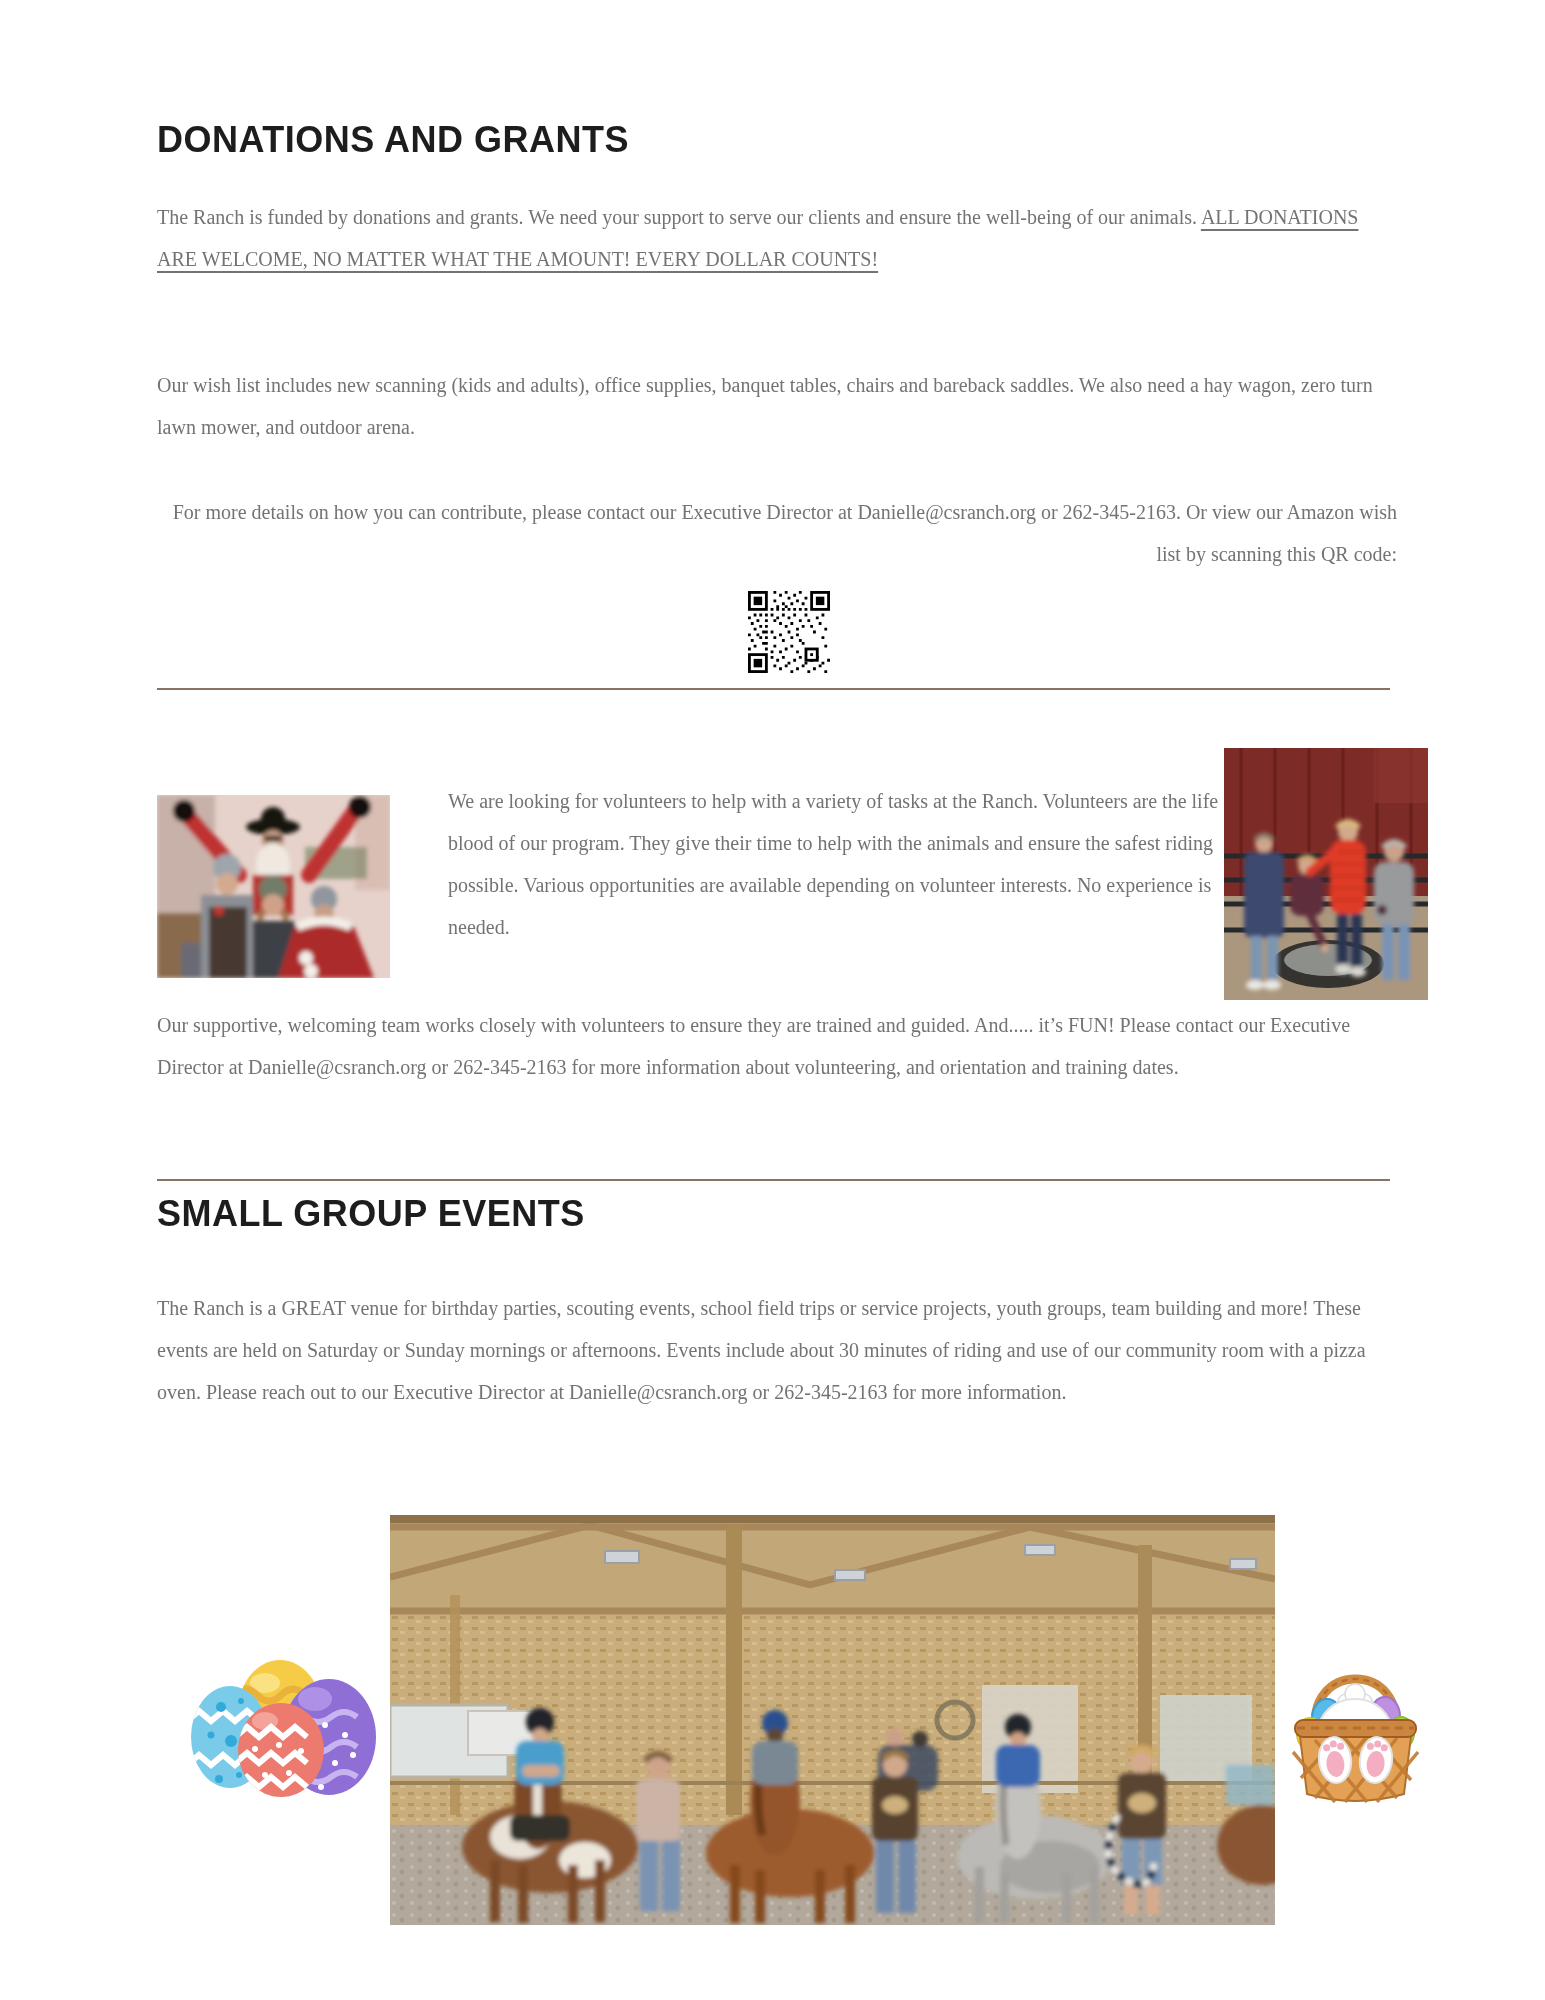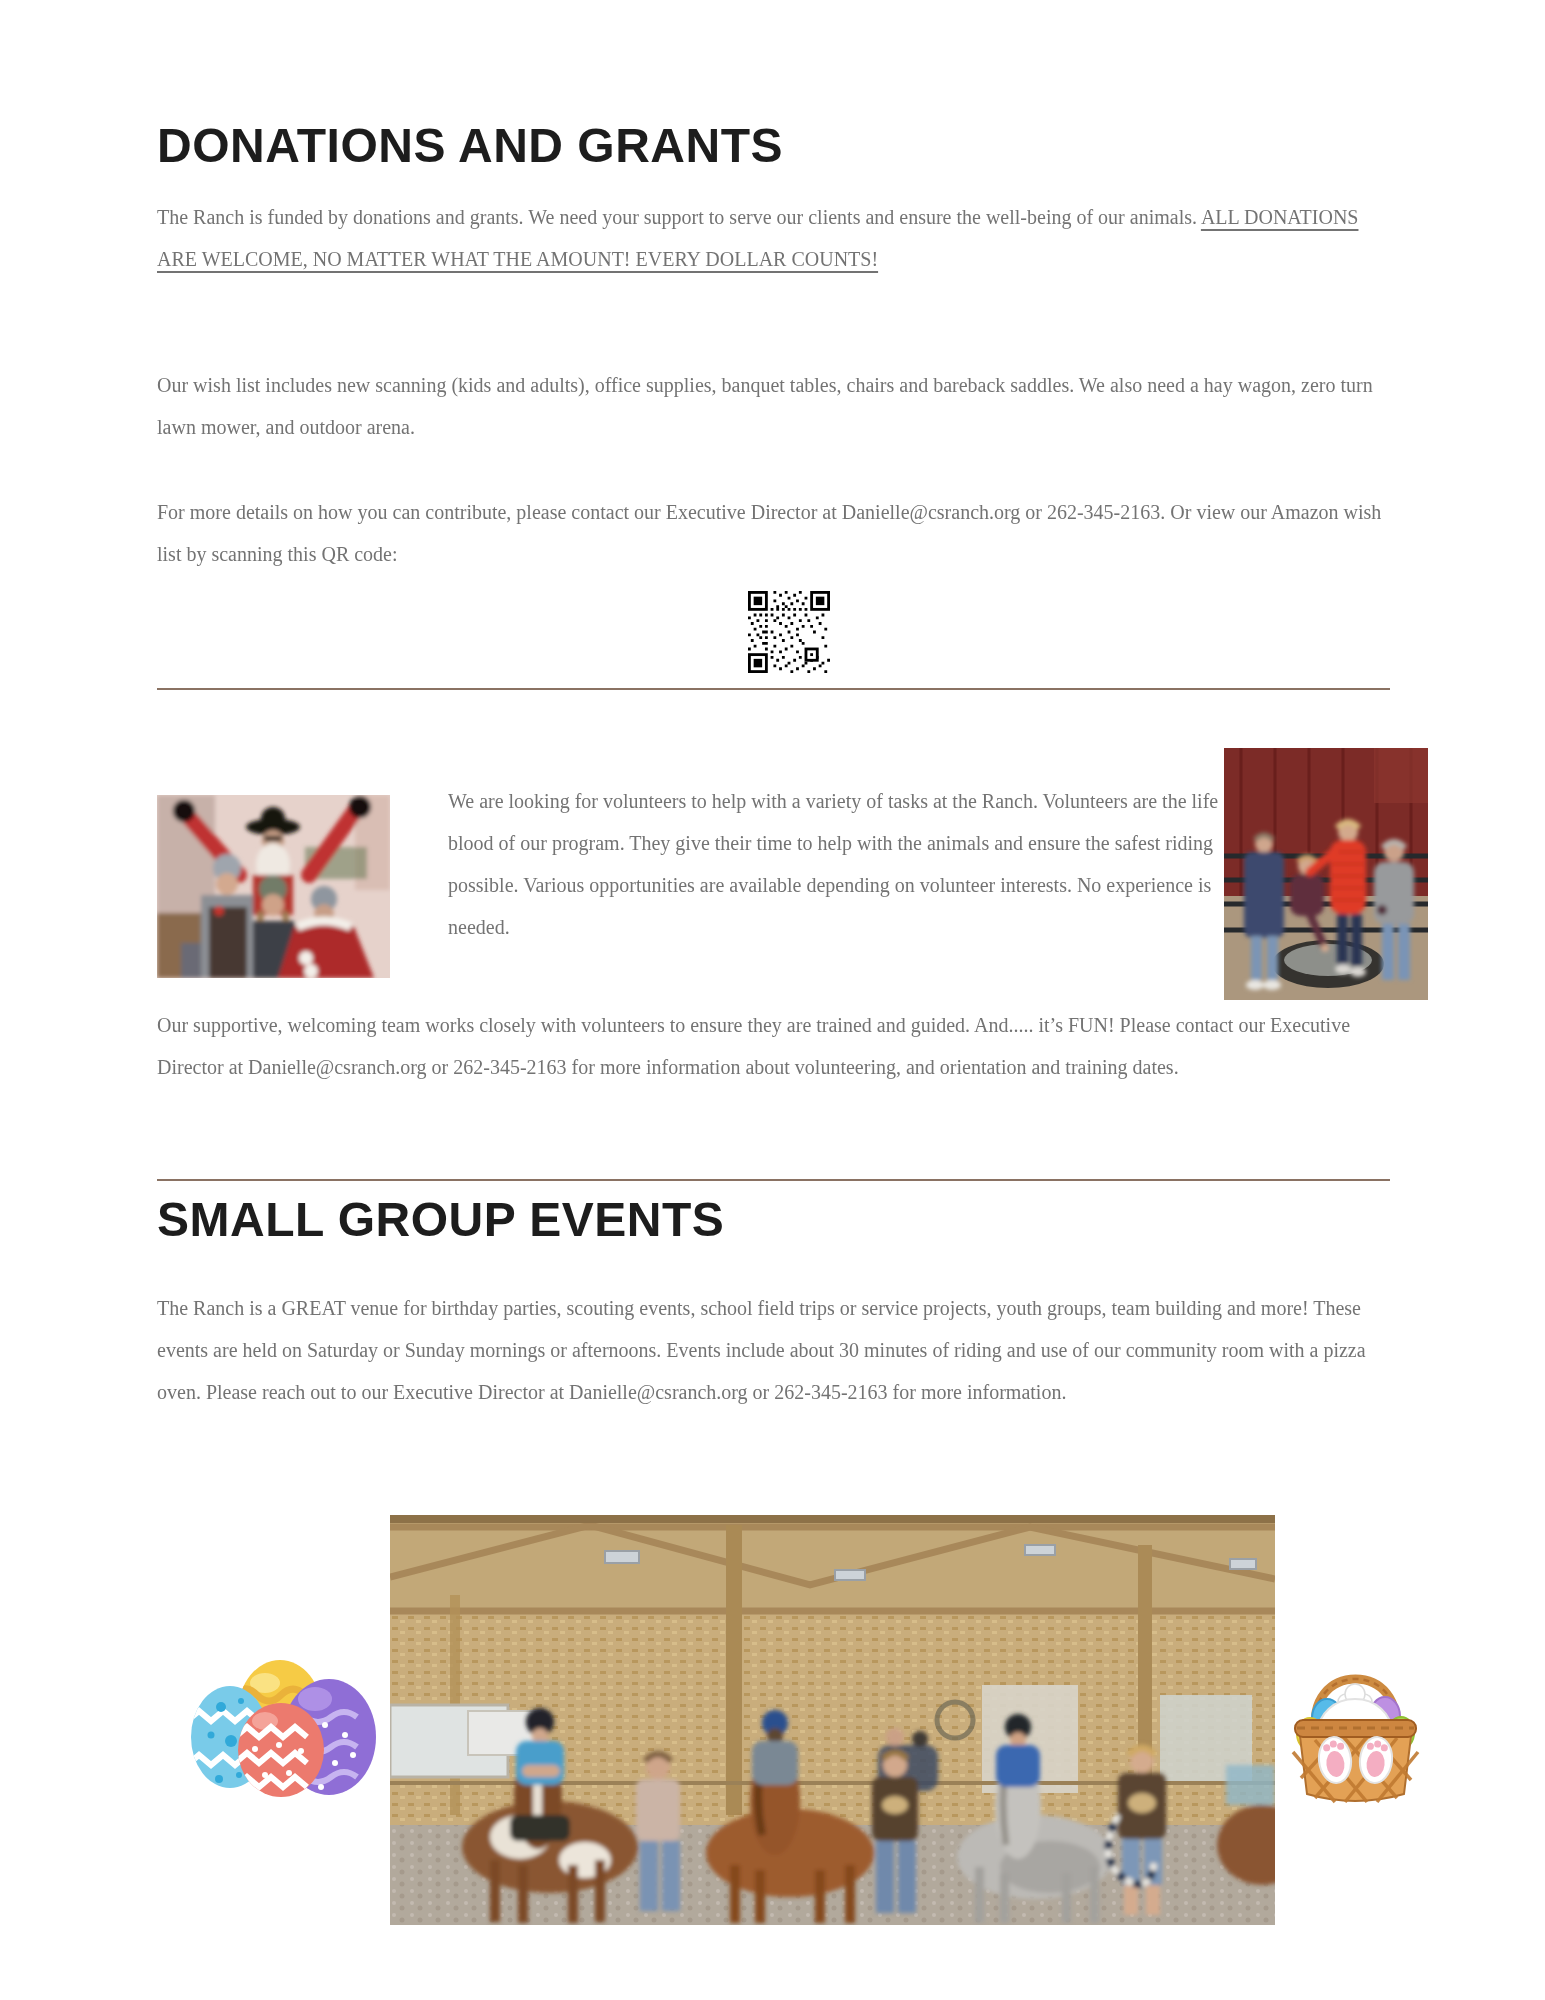--- a/index.html
+++ b/index.html
@@ -1,17 +1,17 @@
 <!DOCTYPE html>
 <html><head>
 <meta charset="utf-8">
 <style>
   html,body{margin:0;padding:0;background:#ffffff;}
   #page{position:relative;width:1545px;height:2000px;background:#ffffff;overflow:hidden;}
-  .h{position:absolute;font-family:"Liberation Sans",sans-serif;font-weight:600;font-size:48px;
+  .h{position:absolute;font-family:"Liberation Sans",sans-serif;font-weight:600;font-size:36px;
      line-height:1;color:#1d1d1d;letter-spacing:0.5px;white-space:nowrap;}
   .p{position:absolute;font-family:"Liberation Serif",serif;font-size:20px;line-height:42px;color:#737373;}
   .u{text-decoration:underline;text-underline-offset:5px;text-decoration-thickness:2px;}
   .sep{position:absolute;left:157px;width:1233px;height:2px;background:#8a7263;}
   .ph{position:absolute;overflow:hidden;background:#d8cec4;}
   .ph svg{display:block;}
   .art{position:absolute;}
   .art svg{display:block;}
   #qr{position:absolute;left:748px;top:591px;width:82px;height:82px;}
 </style>
@@ -19,21 +19,21 @@
 <body>
 
 <div id="page">
 
   <div class="h" style="left:157px;top:122px;">DONATIONS AND GRANTS</div>
 
   <div class="p" style="left:157px;top:196px;width:1235px;"><span>The Ranch is funded by donations and grants. We need your support to serve our clients and ensure the well-being of our animals. </span><span class="u">ALL DONATIONS ARE WELCOME, NO MATTER WHAT THE AMOUNT! EVERY DOLLAR COUNTS!</span></div>
 
   <div class="p" style="left:157px;top:364px;width:1235px;">Our wish list includes new scanning (kids and adults), office supplies, banquet tables, chairs and bareback saddles. We also need a hay wagon, zero turn lawn mower, and outdoor arena.</div>
 
-  <div class="p" style="left:157px;top:491px;width:1240px;">For more details on how you can contribute, please contact our Executive Director at Danielle@csranch.org or 262-345-2163. Or view our Amazon wish list by scanning this QR code:</div>
+  <div class="p" style="left:157px;top:491px;width:1240px;text-align:right;">For more details on how you can contribute, please contact our Executive Director at Danielle@csranch.org or 262-345-2163. Or view our Amazon wish list by scanning this QR code:</div>
 
   <div id="qr">
     <svg viewBox="0 0 29 29" width="82" height="82">
       <rect width="29" height="29" fill="#ffffff"></rect>
       <g fill="#000000">
         <rect x="0" y="0" width="7" height="7"></rect>
           <rect x="1" y="1" width="5" height="5" fill="#fff"></rect>
           <rect x="2" y="2" width="3" height="3"></rect>
         <rect x="22" y="0" width="7" height="7"></rect>
           <rect x="23" y="1" width="5" height="5" fill="#fff"></rect>

